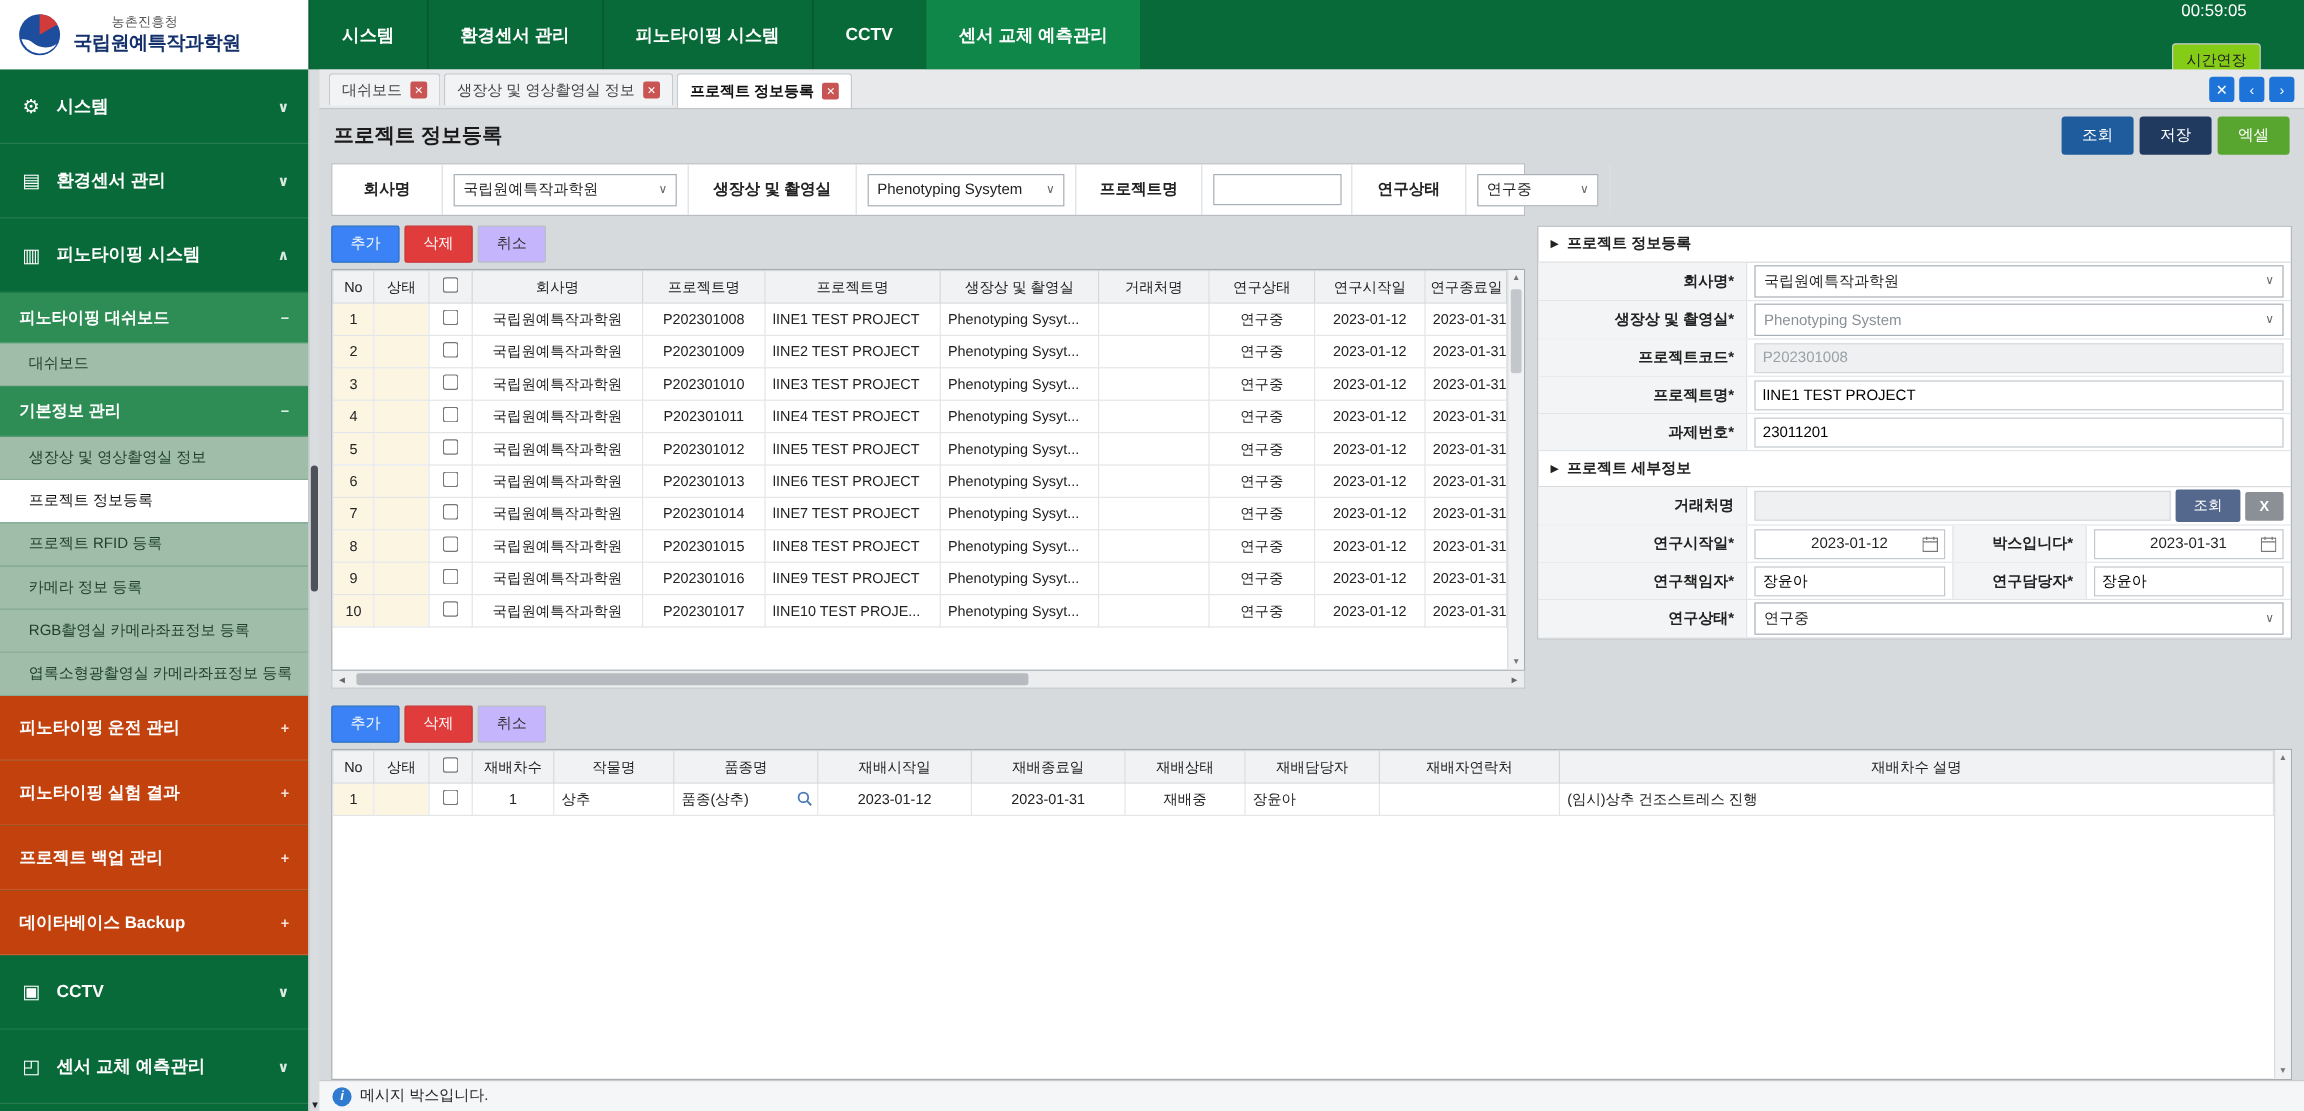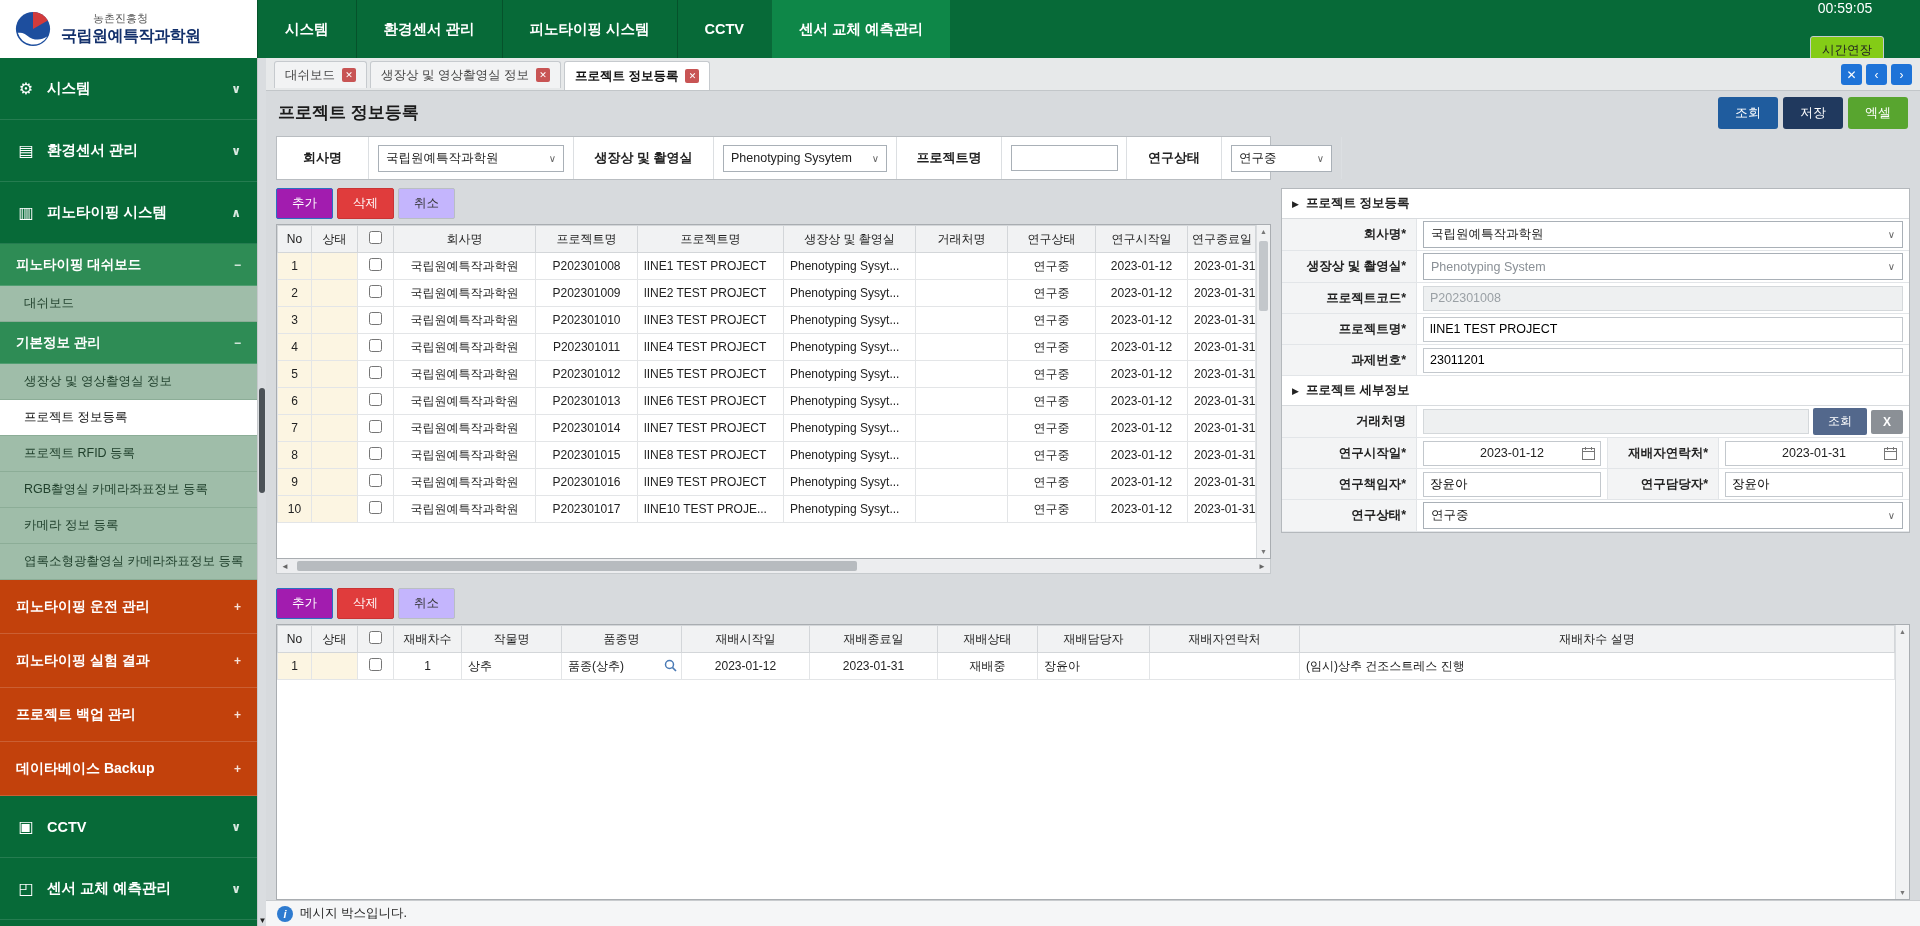--- a/index.html
+++ b/index.html
@@ -65,21 +65,21 @@
 
   .filter { height:44px; background:#fff; border:1px solid #b9bdc1; display:flex; align-items:stretch; }
   .f-label { display:flex; align-items:center; justify-content:center; font-weight:bold; font-size:13px; border-right:1px solid #dcdfe2; flex:none; }
   .f-field { display:flex; align-items:center; padding:0 9px; border-right:1px solid #dcdfe2; flex:none; }
   .select { border:1px solid #a9b0b7; background:#fff; height:27px; display:flex; align-items:center; justify-content:space-between; gap:8px; padding:0 7px; font-size:12.5px; cursor:pointer; }
   .caret { color:#666; font-size:10px; }
   .txt { border:1px solid #a9b0b7; height:26px; padding:0 6px; font-size:12.5px; font-family:inherit; }
 
   .toolbar { display:flex; gap:4px; margin:8px 0 5px; }
   .tbtn { border-radius:2px; font-size:12.5px; padding:6px 15px; font-family:inherit; cursor:pointer; border:1px solid transparent; }
-  .tbtn.add { background:#a21caf; color:#fff; border-color:#2a6fc0; }
+  .tbtn.add { background:#3b82f6; color:#fff; border-color:#2a6fc0; }
   .tbtn.del { background:#e03c3c; color:#fff; border-color:#c93434; }
   .tbtn.cancel { background:#c4b5fd; color:#333; border-color:#b9bec3; }
 
   .grid-wrap { position:relative; background:#fff; border:1px solid #a9adb1; height:335px; overflow:hidden; }
   table.grid { border-collapse:collapse; table-layout:fixed; font-size:12px; }
   #main-grid { width:979px; }
   #bottom-grid { width:1618px; }
   table.grid th { background:#f1f2f3; border:1px solid #d3d6d9; height:27px; font-weight:normal; color:#222; padding:0 4px; white-space:nowrap; overflow:hidden; }
   table.grid td { border:1px solid #e3e5e7; height:27px; padding:0 6px; white-space:nowrap; overflow:hidden; color:#222; }
   td.cream { background:#fcf5e2; }
@@ -91,21 +91,21 @@
 
   .hscroll { height:15px; background:#ecedef; border:1px solid #c6cacd; border-top:none; display:flex; align-items:center; font-size:8px; color:#666; }
   .hs-arrow { width:16px; text-align:center; flex:none; }
   .hthumb { height:10px; width:560px; background:#b7bbbf; border-radius:2px; margin-left:4px; }
 
   
   .detail { flex:1; min-width:0; margin-top:52px; background:#fff; border:1px solid #b4b8bc; font-size:12.5px; }
   .d-head { height:30px; display:flex; align-items:center; gap:7px; padding:0 10px; font-weight:bold; border-bottom:1px solid #d8dbde; }
   .d-arrow { font-size:9px; }
   .d-row { display:flex; border-bottom:1px solid #e2e5e8; min-height:31px; align-items:stretch; }
-  .d-label { width:135px; flex:none; background:#f3f4f5; display:flex; align-items:center; justify-content:flex-end; padding-right:10px; font-weight:bold; font-size:12.5px; border-right:1px solid #e2e5e8; }
+  .d-label { width:174px; flex:none; background:#f3f4f5; display:flex; align-items:center; justify-content:flex-end; padding-right:10px; font-weight:bold; font-size:12.5px; border-right:1px solid #e2e5e8; }
   .d-label.mid { width:112px; border-left:1px solid #e2e5e8; }
   .d-value { flex:1; min-width:0; display:flex; align-items:center; gap:4px; padding:2px 6px; }
   .d-select { flex:1; }
   .d-select.dim span:first-child { color:#8a9096; }
   .d-input { flex:1; min-width:0; border:1px solid #c3c8cd; height:25px; padding:0 6px; font-size:12.5px; font-family:inherit; }
   .d-input.disabled { background:#eef0f1; color:#9aa0a5; border-color:#d4d8db; }
   .mini-query { background:#53688c; color:#fff; border:none; font-size:12px; padding:5px 15px; border-radius:2px; font-family:inherit; cursor:pointer; flex:none; }
   .mini-x { background:#8b9096; color:#fff; border:none; font-size:12px; font-weight:bold; padding:5px 12px; border-radius:2px; font-family:inherit; cursor:pointer; flex:none; }
   .datefield { flex:1; min-width:0; border:1px solid #c3c8cd; height:25px; display:flex; align-items:center; justify-content:center; position:relative; font-size:12.5px; }
   .datefield svg { position:absolute; right:5px; top:5px; }
@@ -194,24 +194,24 @@
         <div class="sb-item sb-sub">
           <span class="sb-label">생장상 및 영상촬영실 정보</span>
         </div>
         <div class="sb-item sb-sub selected">
           <span class="sb-label">프로젝트 정보등록</span>
         </div>
         <div class="sb-item sb-sub">
           <span class="sb-label">프로젝트 RFID 등록</span>
         </div>
         <div class="sb-item sb-sub">
+          <span class="sb-label">카메라 정보 등록</span>
+        </div>
+        <div class="sb-item sb-sub">
           <span class="sb-label">RGB촬영실 카메라좌표정보 등록</span>
-        </div>
-        <div class="sb-item sb-sub">
-          <span class="sb-label">카메라 정보 등록</span>
         </div>
         <div class="sb-item sb-sub">
           <span class="sb-label">엽록소형광촬영실 카메라좌표정보 등록</span>
         </div>
         <div class="sb-item sb-section2">
           <span class="sb-label">피노타이핑 운전 관리</span>
           <span class="sb-chev">+</span>
         </div>
         <div class="sb-item sb-section2">
           <span class="sb-label">피노타이핑 실험 결과</span>
@@ -555,21 +555,21 @@
               <div class="datefield">
                 <span>2023-01-12</span>
                 <svg width="13" height="13" viewBox="0 0 13 13">
                     <rect x="0.5" y="1.5" width="12" height="11" fill="none" stroke="#777"></rect>
                     <line x1="0.5" y1="4.5" x2="12.5" y2="4.5" stroke="#777"></line>
                     <line x1="3.5" y1="0" x2="3.5" y2="3" stroke="#777"></line>
                     <line x1="9.5" y1="0" x2="9.5" y2="3" stroke="#777"></line>
                   </svg>
               </div>
             </div>
-            <div class="d-label mid">재배자연락처*</div>
+            <div class="d-label mid">박스입니다*</div>
             <div class="d-value">
               <div class="datefield">
                 <span>2023-01-31</span>
                 <svg width="13" height="13" viewBox="0 0 13 13">
                     <rect x="0.5" y="1.5" width="12" height="11" fill="none" stroke="#777"></rect>
                     <line x1="0.5" y1="4.5" x2="12.5" y2="4.5" stroke="#777"></line>
                     <line x1="3.5" y1="0" x2="3.5" y2="3" stroke="#777"></line>
                     <line x1="9.5" y1="0" x2="9.5" y2="3" stroke="#777"></line>
                   </svg>
               </div>

